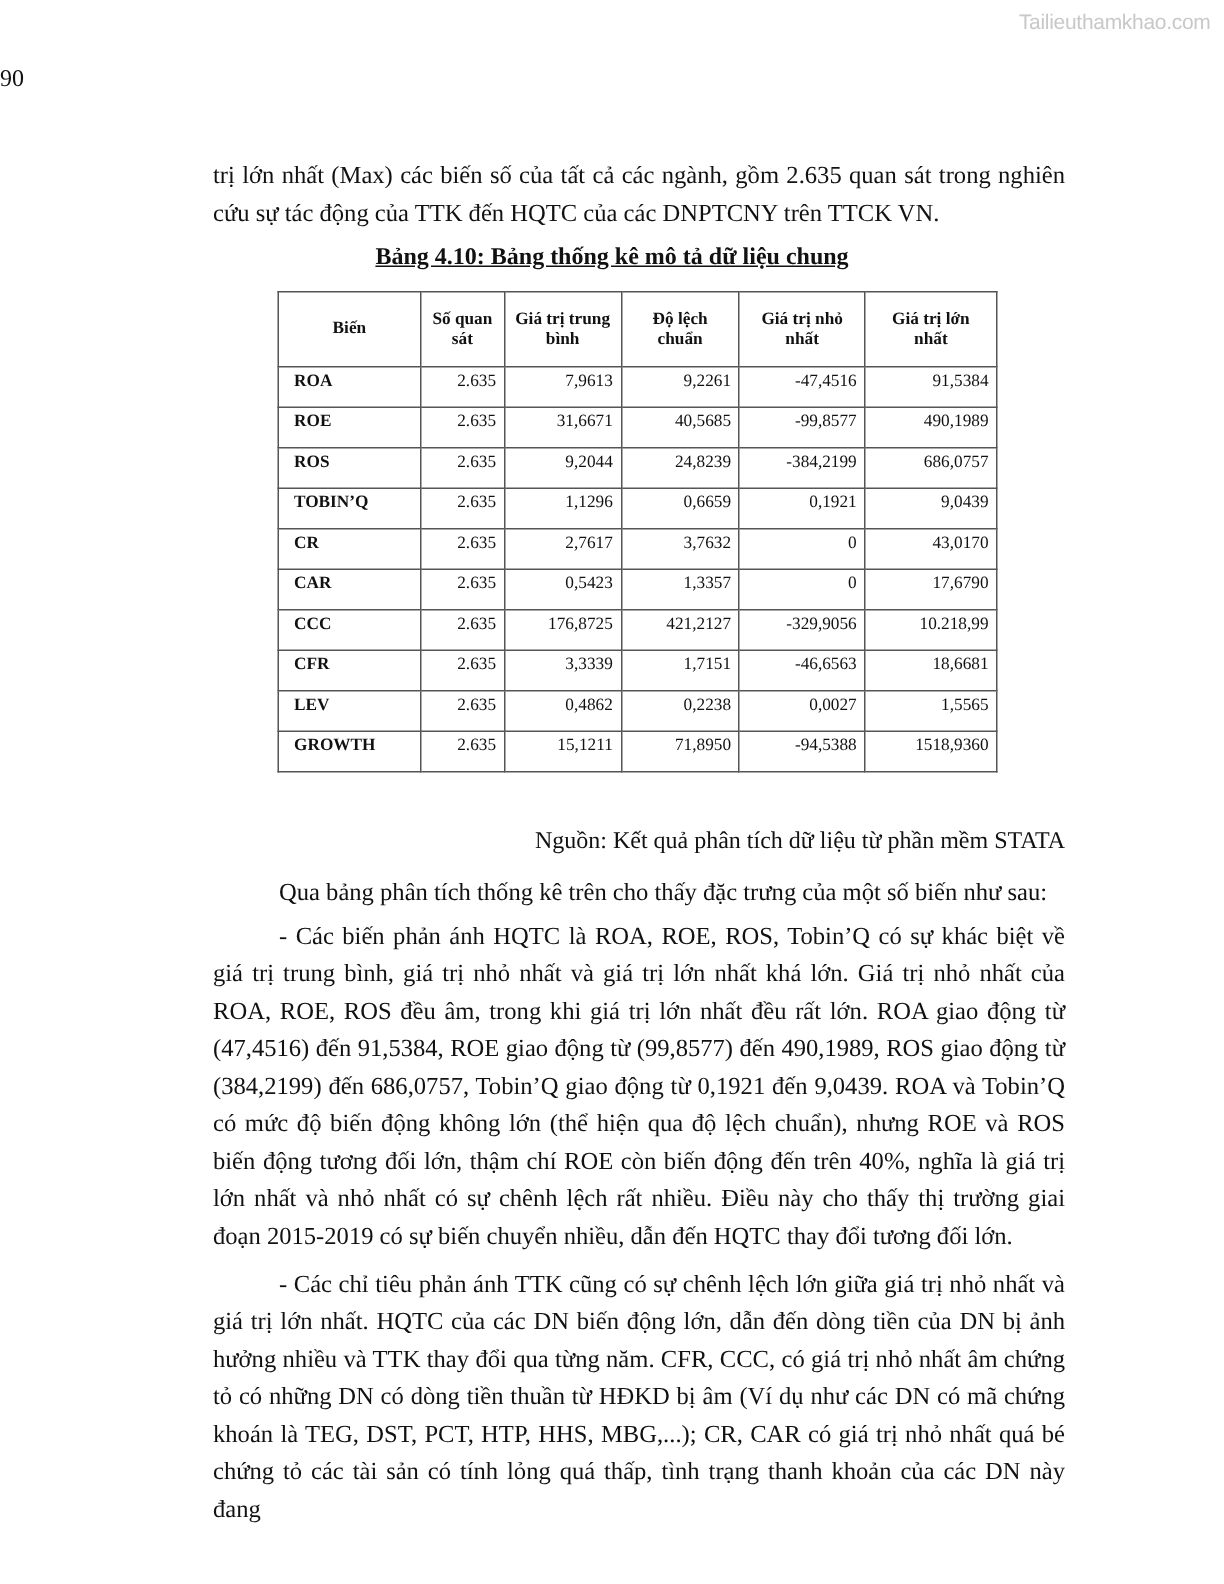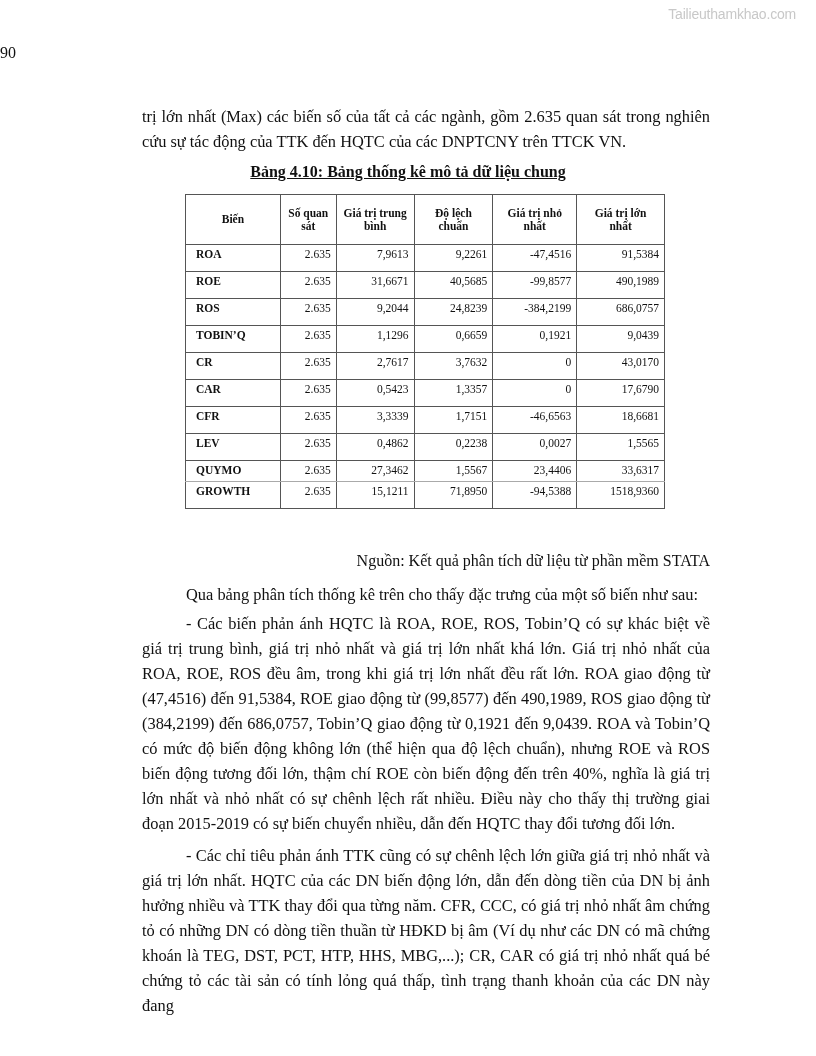--- a/index.html
+++ b/index.html
@@ -1,21 +1,21 @@
 <!DOCTYPE html>
 <html><head>
 <meta charset="utf-8">
 <style>
   html, body { margin: 0; padding: 0; background: #ffffff; }
   body {
     width: 816px; height: 1056px; position: relative; overflow: hidden;
     font-family: "Liberation Serif", serif; color: #111;
   }
   .watermark {
-    position: absolute; top: 6px; right: 20px;
+    position: absolute; top: 6px; right: 9px;
     font-family: "Liberation Sans", sans-serif; font-size: 14px;
     color: #c8c8c8; letter-spacing: -0.2px;
   }
   .page-number {
     position: absolute; top: 44px; left: 0; width: 816px; text-align: left;
     font-size: 16px;
   }
   .para {
     position: absolute; left: 142px; width: 568px;
     font-size: 16.4px; line-height: 25px; text-align: justify;
@@ -119,42 +119,42 @@
     </tr>
     <tr>
       <td class="var">CAR</td>
       <td class="num">2.635</td>
       <td class="num">0,5423</td>
       <td class="num">1,3357</td>
       <td class="num">0</td>
       <td class="num">17,6790</td>
     </tr>
     <tr>
+      <td class="var">CCC</td>
+      <td class="num">2.635</td>
+      <td class="num">176,8725</td>
+      <td class="num">421,2127</td>
+      <td class="num">-329,9056</td>
+      <td class="num">10.218,99</td>
+    </tr>
+    <tr>
       <td class="var">CFR</td>
       <td class="num">2.635</td>
       <td class="num">3,3339</td>
       <td class="num">1,7151</td>
       <td class="num">-46,6563</td>
       <td class="num">18,6681</td>
     </tr>
     <tr>
       <td class="var">LEV</td>
       <td class="num">2.635</td>
       <td class="num">0,4862</td>
       <td class="num">0,2238</td>
       <td class="num">0,0027</td>
       <td class="num">1,5565</td>
-    </tr>
-    <tr class="short short-top">
-      <td class="var">QUYMO</td>
-      <td class="num">2.635</td>
-      <td class="num">27,3462</td>
-      <td class="num">1,5567</td>
-      <td class="num">23,4406</td>
-      <td class="num">33,6317</td>
     </tr>
     <tr>
       <td class="var">GROWTH</td>
       <td class="num">2.635</td>
       <td class="num">15,1211</td>
       <td class="num">71,8950</td>
       <td class="num">-94,5388</td>
       <td class="num">1518,9360</td>
     </tr>
   </tbody>

